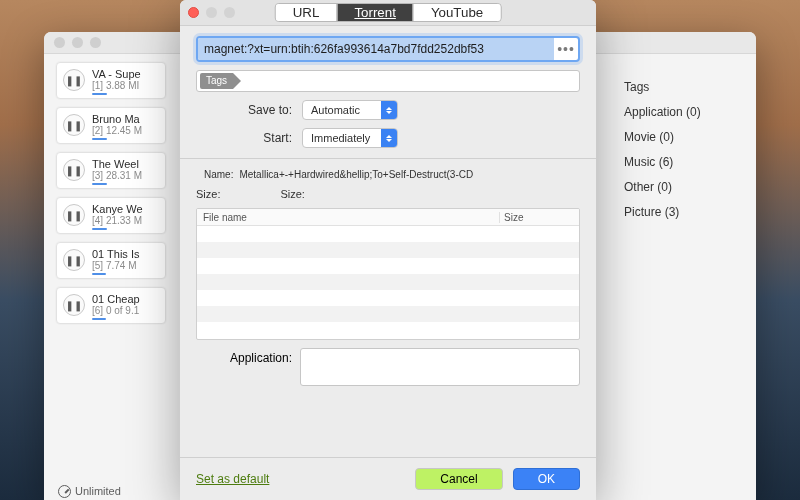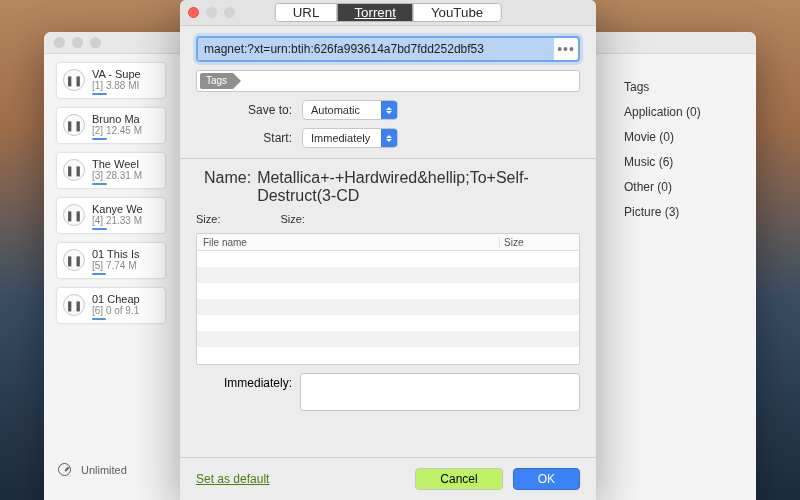--- a/index.html
+++ b/index.html
@@ -17,21 +17,21 @@
   .back-titlebar { height: 22px; display:flex; align-items:center; padding-left:10px; gap:7px; background:#e8e8e8; border-bottom:1px solid #d7d7d7;}
   .tl-dot { width:11px; height:11px; border-radius:50%; background:#cfcfcf; }
   .back-body { display:flex; height:calc(100% - 22px); }
   .dl-list { width:126px; padding:8px 4px 0 12px; }
   .dl-card { background:#fff; border:1px solid #e2e2e2; border-radius:4px; margin-bottom:8px; padding:5px 6px 3px 6px; display:flex; gap:7px; align-items:flex-start; box-shadow:0 0 0 1px rgba(0,0,0,0.02);}
   .dl-pause { width:22px; height:22px; border-radius:50%; border:1px solid #c9c9c9; display:flex; align-items:center; justify-content:center; flex-shrink:0; margin-top:1px; font-size:10px; color:#5a5a5a; background:#fafafa;}
   .dl-meta { overflow:hidden; }
   .dl-title { font-size:11px; color:#2c2c2c; white-space:nowrap; overflow:hidden; }
   .dl-sub { font-size:10px; color:#8b8b8b; }
   .dl-bar { height:2px; background:#4f8fe8; width:30%; margin-top:2px; border-radius:1px;}
-  .status-row { position:absolute; left:14px; bottom:26px; display:flex; align-items:center; gap:10px; color:#5c5c5c; font-size:11px;}
+  .status-row { position:absolute; left:14px; bottom:4px; display:flex; align-items:flex-start; gap:4px; color:#5c5c5c; font-size:11px;}
   .gauge { width:13px; height:13px; border:1.5px solid #5c5c5c; border-radius:50%; position:relative;}
   .gauge::after{content:"";position:absolute;left:50%;top:50%;width:5px;height:1.5px;background:#5c5c5c;transform-origin:left;transform:rotate(-45deg);}
   .sidebar-right { position:absolute; right:14px; top:48px; width:118px; font-size:12px; color:#343434;}
   .sidebar-right h4 { font-size:12px; font-weight:500; margin-bottom:10px;}
   .tag-row { margin-bottom:9px; white-space:nowrap; overflow:hidden;margin-top:11px;}
 
   
   .sheet {
     position:absolute; left:180px; top:0; width:416px; height:500px;
     background:#ececec; border-radius:6px 6px 0 0; box-shadow:0 12px 50px rgba(0,0,0,0.35);
@@ -55,21 +55,21 @@
   .tag-chip::after{content:"";position:absolute;right:-8px;top:0;border-left:8px solid #8f8f8f;border-top:8px solid transparent;border-bottom:8px solid transparent;}
   .form-row { display:flex; align-items:center; gap:10px; font-size:12px; color:#2f2f2f;}
   .form-row label { width:96px; text-align:right;}
   .mac-select { display:flex; align-items:center; border:1px solid #c6c6c6; border-radius:4px; background:#fff; height:20px; font-size:11px; overflow:hidden;}
   .mac-select span { padding:0 8px; min-width:78px;}
   .sel-btn { width:16px; height:100%; background:#3a82f3; display:flex; flex-direction:column; align-items:center; justify-content:center; gap:0;}
   .sel-btn::before,.sel-btn::after{content:"";border-left:3px solid transparent;border-right:3px solid transparent;}
   .sel-btn::before{border-bottom:3.5px solid #fff; margin-bottom:1px;}
   .sel-btn::after{border-top:3.5px solid #fff;}
   hr.div { border:none; border-top:1px solid #cfcfcf; margin:2px -16px;}
-  .meta-line { font-size:16px; color:#323232; display:flex; gap:6px;padding-left:8px;}
+  .meta-line { font-size:10px; color:#323232; display:flex; gap:6px;padding-left:8px;}
   .meta-pair { display:flex; gap:60px; font-size:11px; color:#323232;}
   .file-table { border:1px solid #cfcfcf; background:#fff; height:132px; border-radius:2px; overflow:hidden;}
   .ft-head { display:flex; font-size:10px; color:#555; background:#fafafa; border-bottom:1px solid #e1e1e1; height:17px; align-items:center;}
   .ft-head div:first-child{flex:1;padding-left:6px;} .ft-head div:last-child{width:80px;border-left:1px solid #e1e1e1;padding-left:4px;}
   .ft-body { height:calc(100% - 17px);}
   .ft-row { height:16px;} .ft-row:nth-child(even){background:#f2f2f2;}
   .desc-row { display:flex; align-items:flex-start; gap:8px; font-size:12px;}
   .desc-row label{width:96px;text-align:right;padding-top:3px;}
   .desc-row textarea{flex:1;height:38px;border:1px solid #c6c6c6;border-radius:3px;resize:none;font-size:11px;padding:3px;}
   .sheet-footer { border-top:1px solid #cfcfcf; padding:10px 16px; display:flex; align-items:center; gap:10px; font-size:12px;}
@@ -208,21 +208,21 @@
         <div class="ft-row"></div>
         <div class="ft-row"></div>
         <div class="ft-row"></div>
         <div class="ft-row"></div>
         <div class="ft-row"></div>
         <div class="ft-row"></div>
         <div class="ft-row"></div>
       </div>
     </div>
     <div class="desc-row">
-      <label>Immediately:</label>
+      <label>Application:</label>
       <textarea style=""></textarea>
     </div>
   </div>
   <div class="sheet-footer">
     <span class="link-btn">Set as default</span>
     <div class="spacer"></div>
     <button class="btn">Cancel</button>
     <button class="btn primary">OK</button>
   </div>
 </div>

